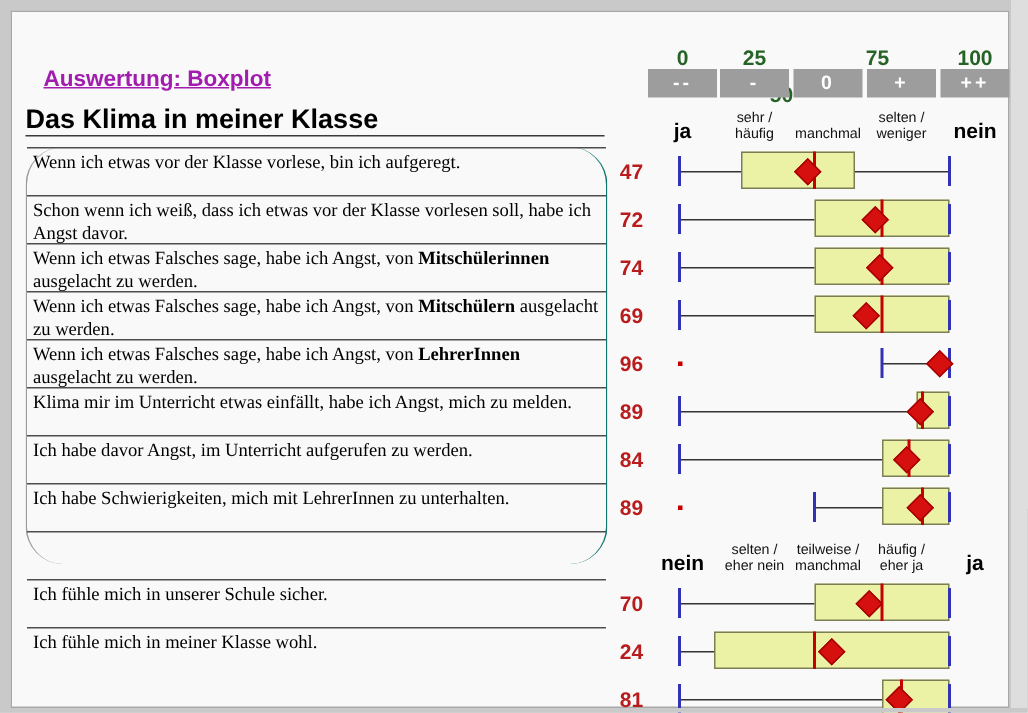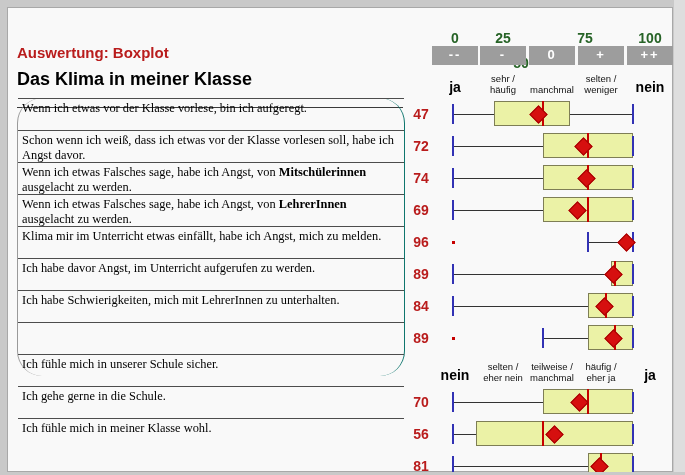--- a/index.html
+++ b/index.html
@@ -2,22 +2,22 @@
 <html><head>
 <meta charset="utf-8">
 <style>
   html,body{margin:0;padding:0;}
   body{background:#b9b9b9;font-family:"Liberation Sans",sans-serif;}
   #page{position:relative;width:685px;height:475px;background:#c9c9c9;overflow:hidden;}
   .content{position:absolute;left:7px;top:7px;width:666px;height:465px;background:#f9f9f9;
            border:1px solid #a8a8a8;box-sizing:border-box;}
   .rstrip{position:absolute;left:674px;top:0;width:11px;height:475px;background:#dedede;}
   #titles{position:absolute;left:17px;top:44px;width:386px;}
-  .t1{font-size:15px;font-weight:bold;color:#b91c1c;margin:0 0 8px 0;}
-  .t2{font-size:18px;font-weight:bold;color:#000;padding-bottom:17px;border-bottom:1px solid #3a3a3a;}
+  .t1{font-size:15px;font-weight:bold;color:#a21caf;margin:0 0 8px 12px;text-decoration:underline;}
+  .t2{font-size:18px;font-weight:bold;color:#000;padding-bottom:0;border-bottom:1px solid #3a3a3a;}
   .tickrow{position:absolute;left:0;top:30px;width:685px;height:16px;}
   .tick{position:absolute;width:50px;text-align:center;font-size:14px;font-weight:bold;color:#266326;}
   .btnrow{position:absolute;left:0;top:46px;width:685px;height:19px;}
   .sbtn{position:absolute;width:46px;height:19px;background:#9d9d9d;color:#fff;font-size:13px;
         font-weight:bold;text-align:center;line-height:18px;letter-spacing:2px;cursor:pointer;}
   .lblrow{position:absolute;left:0;width:685px;height:29px;}
   #labelsTop{top:67px;}
   #labelsBottom{top:355px;}
   .slabel{position:absolute;bottom:1px;width:90px;text-align:center;font-size:9.5px;line-height:11px;
           white-space:pre-line;color:#111;}
@@ -81,27 +81,27 @@
 manchmal</span>
       <span class="slabel" style="left: 556px;">häufig /
 eher ja</span>
       <span class="slabel sbold" style="left: 605px;">ja</span>
     </div>
 
   <div id="qtable">
       <div class="qrow"><span>Wenn ich etwas vor der Klasse vorlese, bin ich aufgeregt.</span></div>
       <div class="qrow"><span>Schon wenn ich weiß, dass ich etwas vor der Klasse vorlesen soll, habe ich Angst davor.</span></div>
       <div class="qrow"><span>Wenn ich etwas Falsches sage, habe ich Angst, von </span><b>Mitschülerinnen</b><span> ausgelacht zu werden.</span></div>
+      <div class="qrow"><span>Wenn ich etwas Falsches sage, habe ich Angst, von </span><b>Mitschülern</b><span> ausgelacht zu werden.</span></div>
       <div class="qrow"><span>Wenn ich etwas Falsches sage, habe ich Angst, von </span><b>LehrerInnen</b><span> ausgelacht zu werden.</span></div>
       <div class="qrow"><span>Klima mir im Unterricht etwas einfällt, habe ich Angst, mich zu melden.</span></div>
       <div class="qrow"><span>Ich habe davor Angst, im Unterricht aufgerufen zu werden.</span></div>
       <div class="qrow"><span>Ich habe Schwierigkeiten, mich mit LehrerInnen zu unterhalten.</span></div>
       <div class="qrow"></div>
       <div class="qrow"><span>Ich fühle mich in unserer Schule sicher.</span></div>
-      <div class="qrow"><span>Ich gehe gerne in die Schule.</span></div>
       <div class="qrow"><span>Ich fühle mich in meiner Klasse wohl.</span></div>
     </div>
   <div id="plots">
       <div class="num" style="top: 106px;">47</div>
       <div class="prow" style="top: 98px;">
         <div class="wline" style="left: 453px; width: 180px;"></div>
         <div class="pbox" style="left: 494.4px; width: 75.6px;"></div>
         <div class="pmed" style="left: 542px;"></div>
         <div class="cap" style="left: 452px;"></div>
         <div class="cap" style="left: 632px;"></div>
@@ -172,21 +172,21 @@
       </div>
       <div class="num" style="top: 394px;">70</div>
       <div class="prow" style="top: 386px;">
         <div class="wline" style="left: 453px; width: 180px;"></div>
         <div class="pbox" style="left: 543px; width: 90px;"></div>
         <div class="pmed" style="left: 587px;"></div>
         <div class="cap" style="left: 452px;"></div>
         <div class="cap" style="left: 632px;"></div>
         <div class="pdia" style="left: 573px;"></div>
       </div>
-      <div class="num" style="top: 426px;">56</div>
+      <div class="num" style="top: 426px;">24</div>
       <div class="prow" style="top: 418px;">
         <div class="wline" style="left: 453px; width: 180px;"></div>
         <div class="pbox" style="left: 475.5px; width: 157.5px;"></div>
         <div class="pmed" style="left: 542px;"></div>
         <div class="cap" style="left: 452px;"></div>
         <div class="cap" style="left: 632px;"></div>
         <div class="pdia" style="left: 547.8px;"></div>
       </div>
       <div class="num" style="top: 458px;">81</div>
       <div class="prow" style="top: 450px;">

